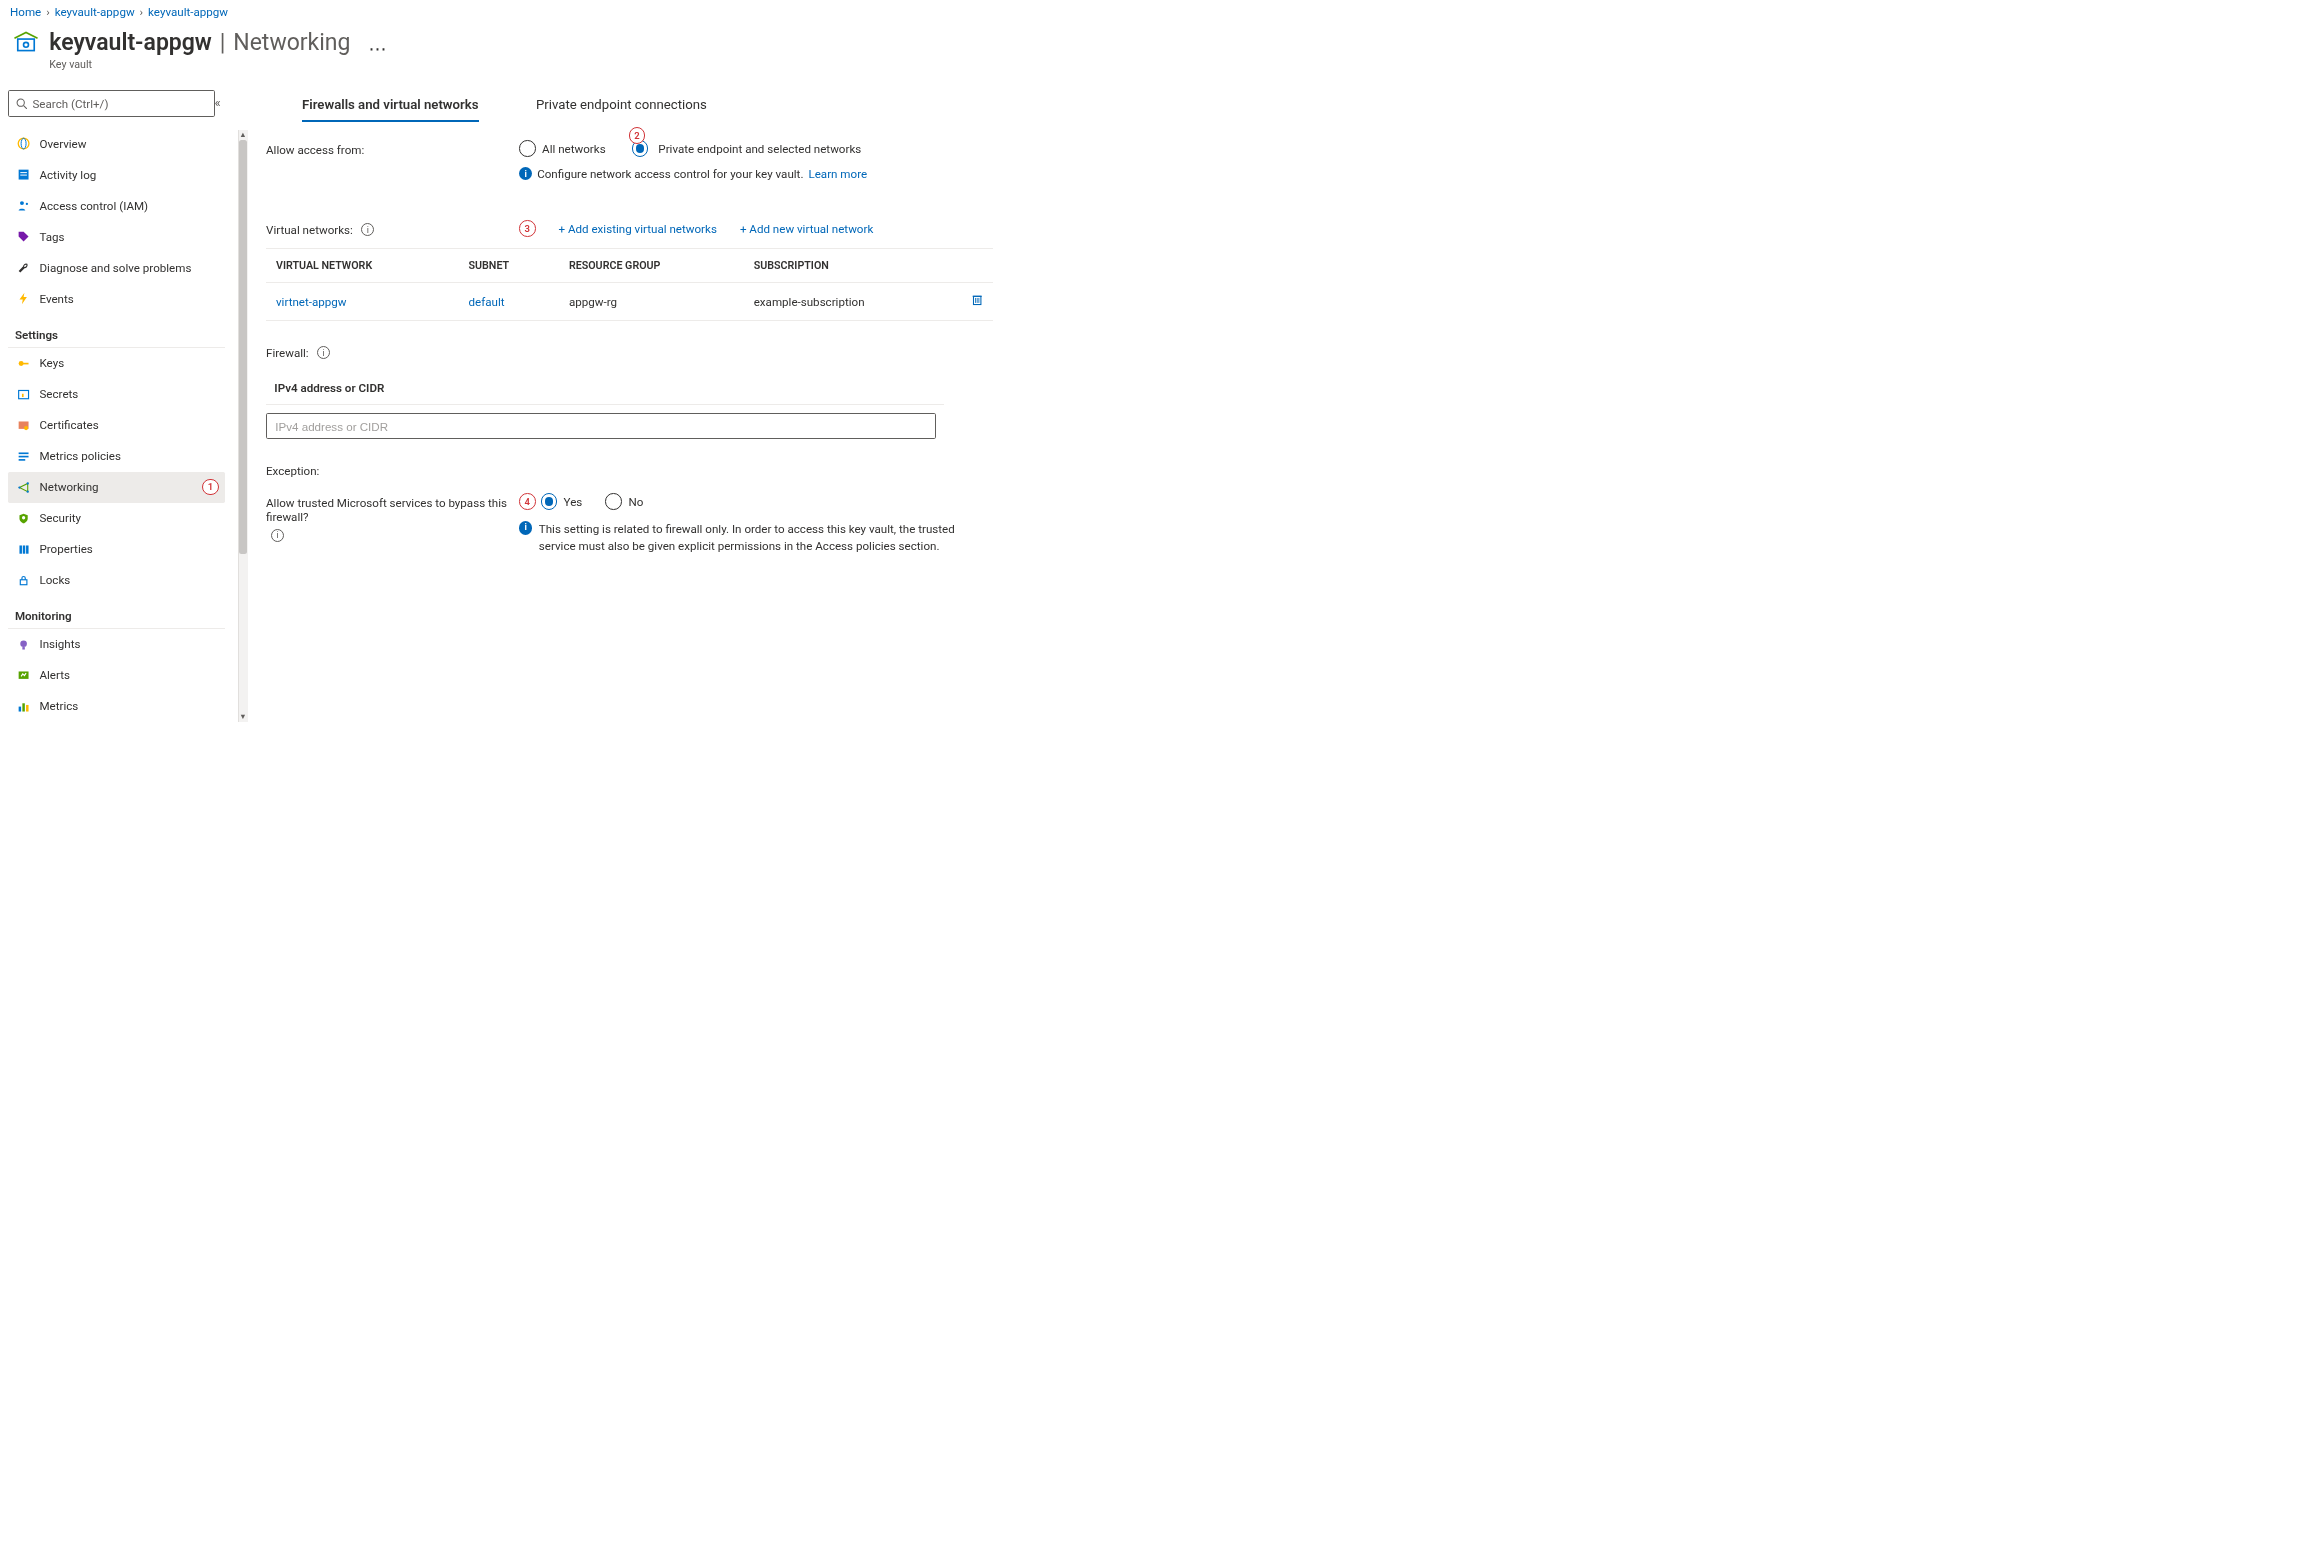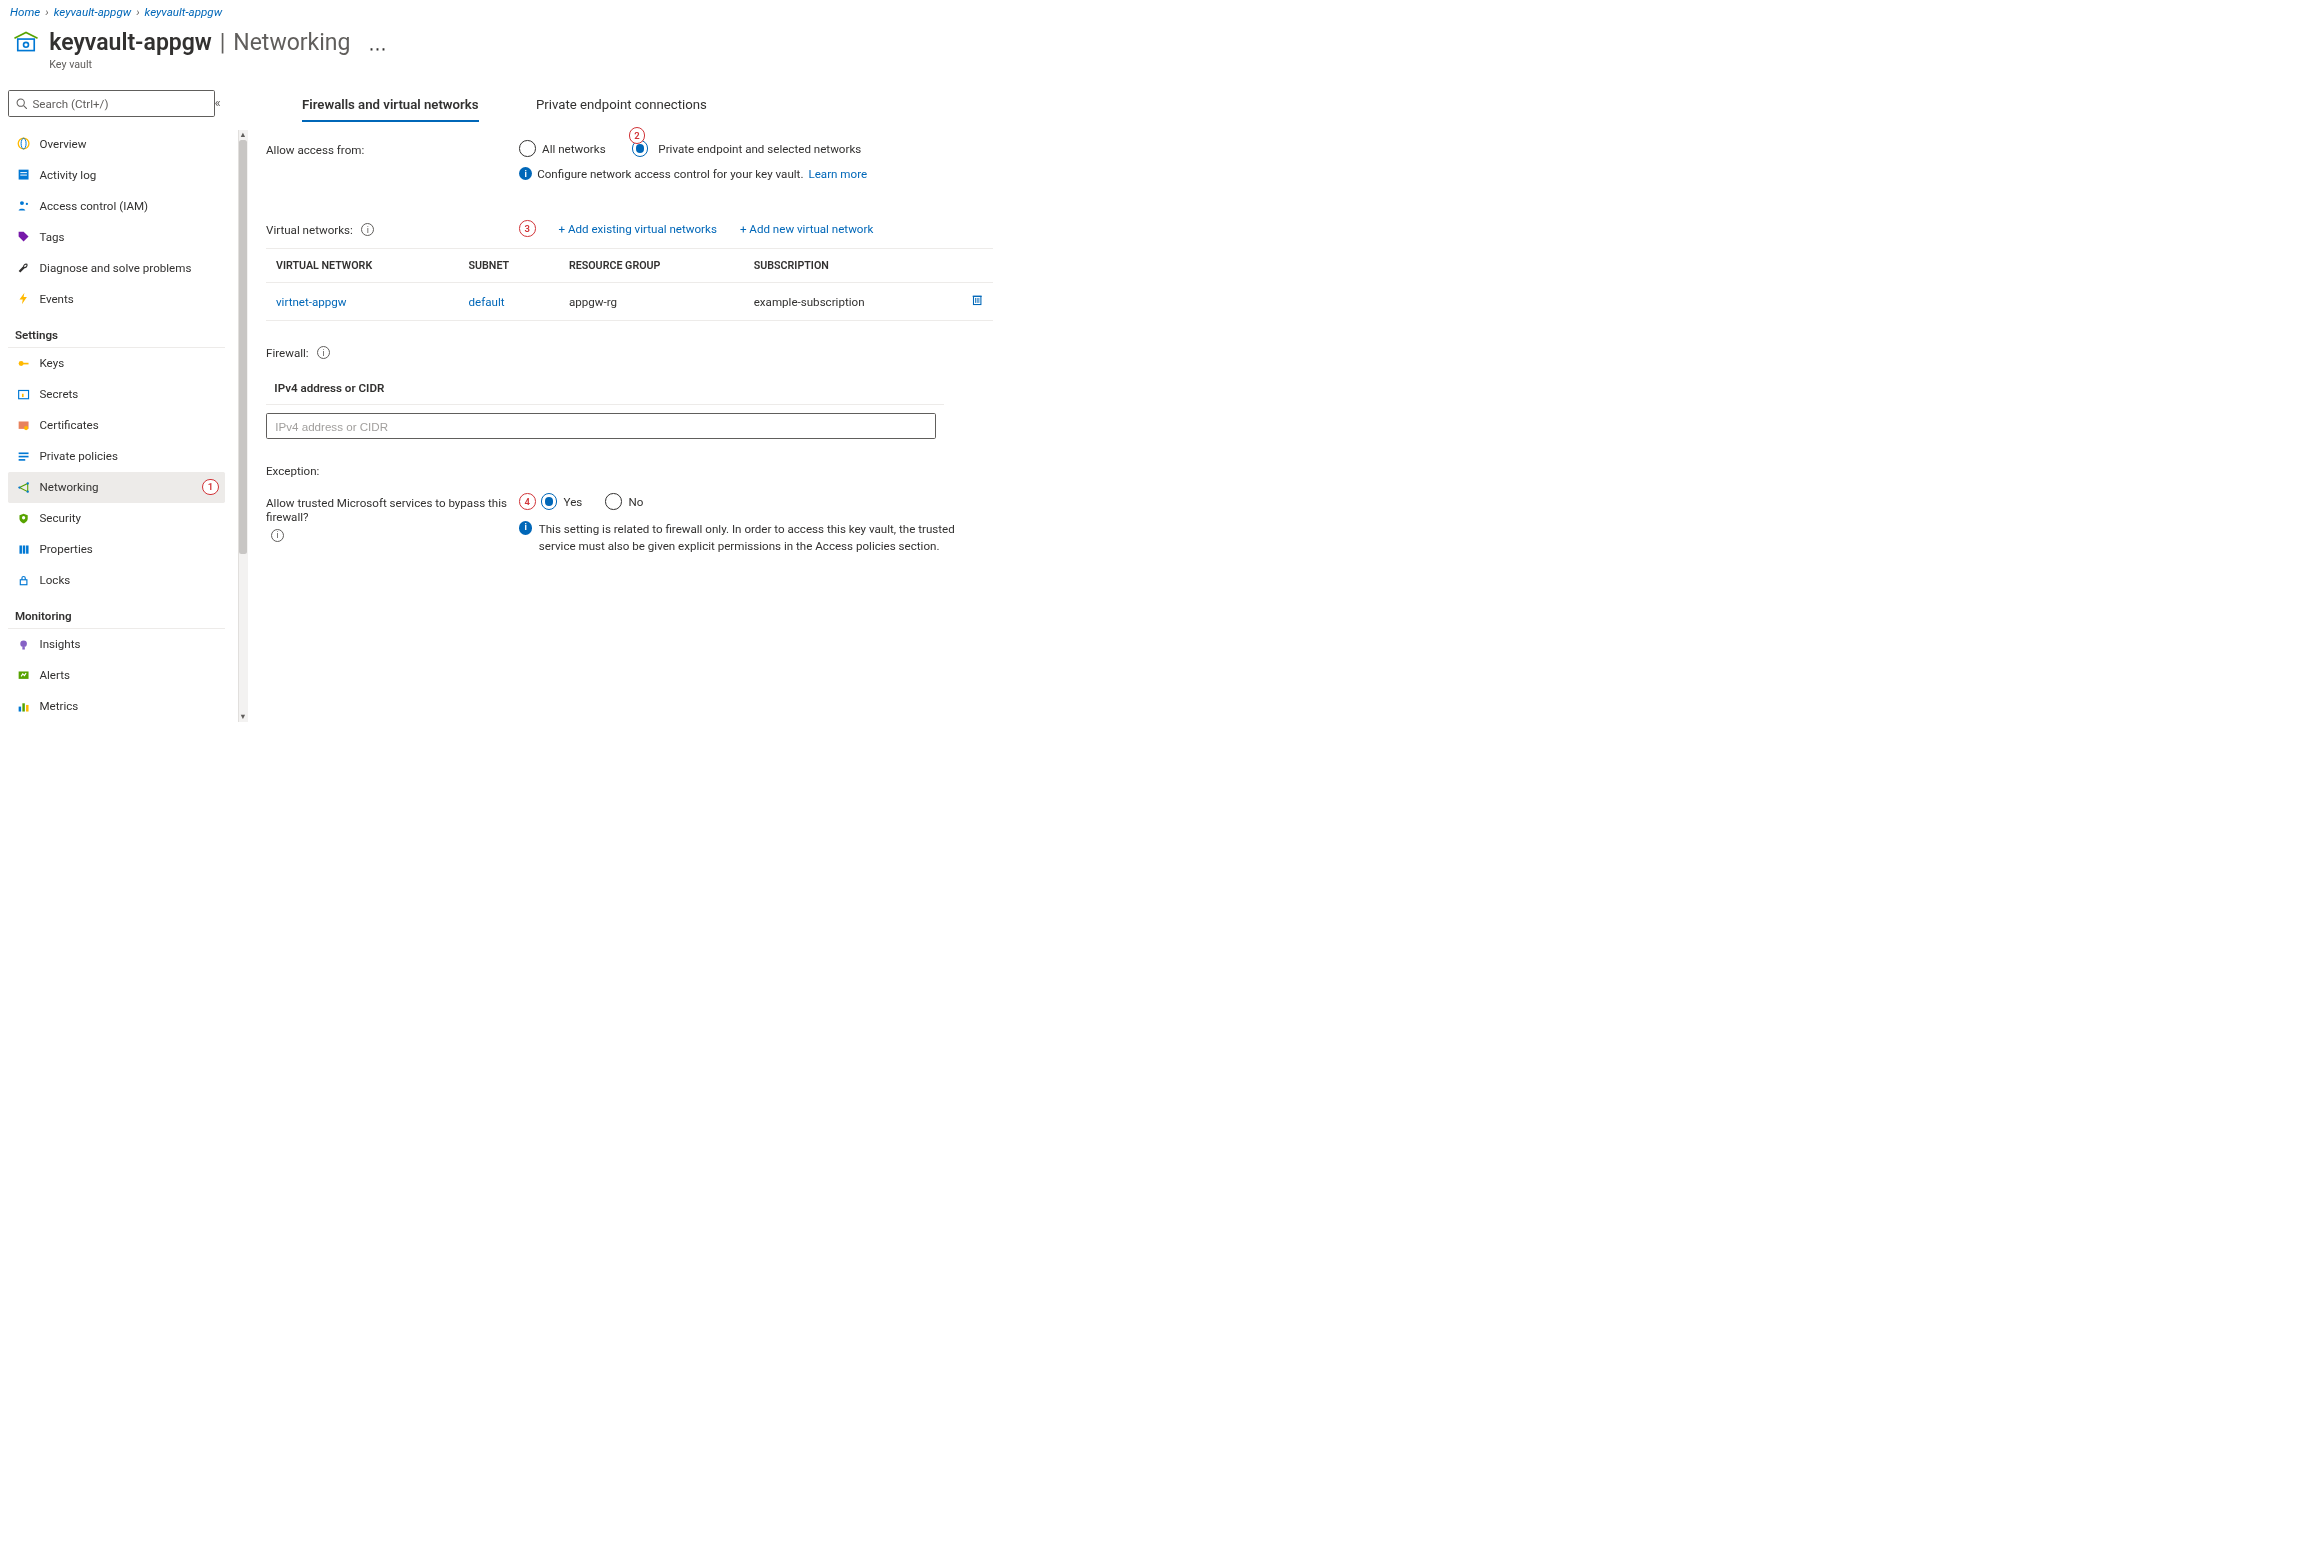--- a/index.html
+++ b/index.html
@@ -13,21 +13,20 @@
   }
   a { color: #0067b8; text-decoration: none; }
 
   
   .breadcrumb {
     padding: 5px 16.5px 3.3px 10px;
     font-size: 11.6px;
     display: flex;
     align-items: center;
     gap: 5px;
-    font-style: italic;
   }
   .breadcrumb .crumb-link { color: #0067b8; cursor: pointer; }
   .breadcrumb .crumb-sep  { color: #605e5c; }
 
   
   .page-header { display: flex; align-items: flex-start; padding: 6.6px 10px 16.5px 10px; }
   .header-icon {
     width: 31px; height: 31px; display: flex; align-items: center; justify-content: center; margin-right: 8.3px;
   }
   .header-titles h1 { font-size: 23px; font-weight: 600; color: #323130; display: inline; }
@@ -291,21 +290,21 @@
       <span>Certificates</span>
     </div>
     <div class="nav-item">
       <span class="nav-ic">
           <svg width="13.2" height="13.2" viewBox="0 0 16 16">
             <rect x="2" y="3" width="12" height="2" fill="#0078d4"></rect>
             <rect x="2" y="7" width="12" height="2" fill="#0078d4"></rect>
             <rect x="2" y="11" width="8" height="2" fill="#0078d4"></rect>
           </svg>
         </span>
-      <span>Private policies</span>
+      <span>Metrics policies</span>
     </div>
     <div class="nav-item selected">
       <span class="nav-ic">
           <svg width="13.2" height="13.2" viewBox="0 0 16 16">
             <path d="M3 8 L13 3 L13 13 Z" fill="none" stroke="#57a300" stroke-width="1.3"></path>
             <circle cx="3" cy="8" r="1.4" fill="#0078d4"></circle>
             <circle cx="13" cy="3" r="1.4" fill="#0078d4"></circle>
             <circle cx="13" cy="13" r="1.4" fill="#0078d4"></circle>
           </svg>
         </span>

